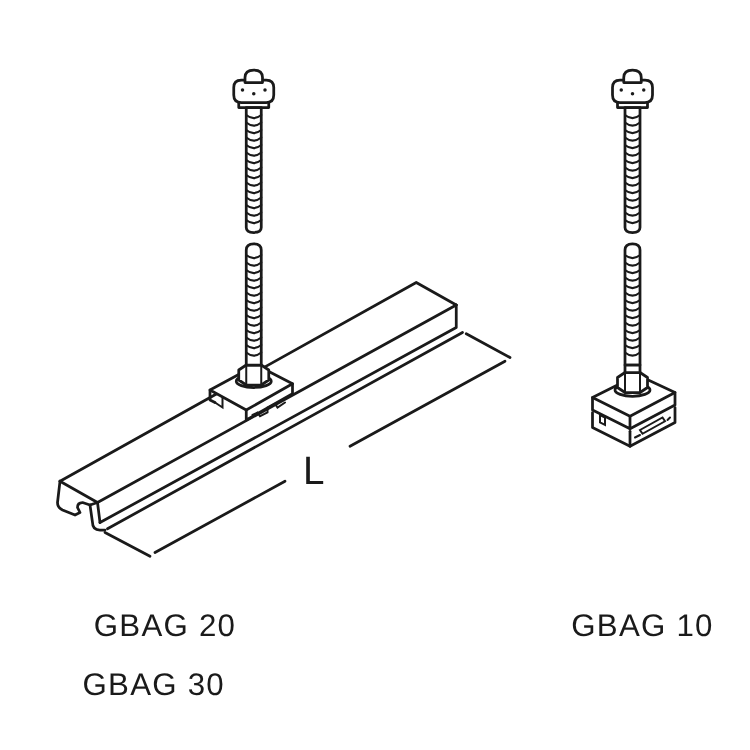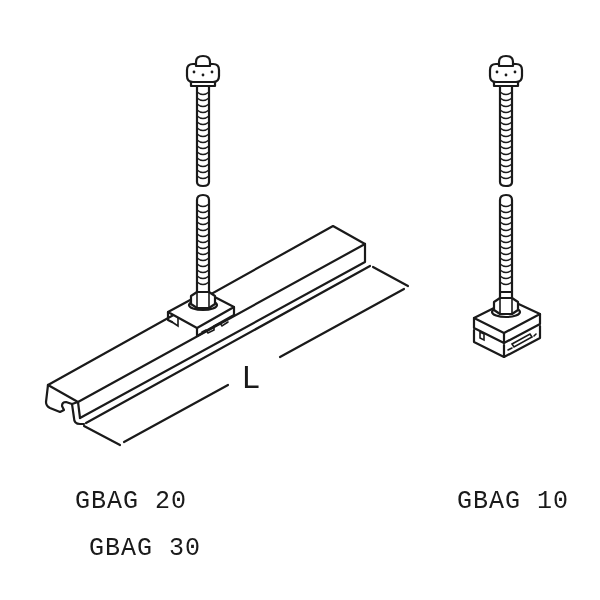--- a/index.html
+++ b/index.html
@@ -4,21 +4,21 @@
   <style>
     html, body { margin: 0; padding: 0; background: #ffffff; }
     body { width: 600px; height: 600px; position: relative; overflow: hidden; }
     #drawing { position: absolute; left: 0; top: 0; width: 600px; height: 600px; }
     .ln { stroke: #1a1a1a; stroke-width: 2.2; fill: none; stroke-linejoin: round; stroke-linecap: round; }
     .lnw { stroke: #1a1a1a; stroke-width: 2.2; fill: #ffffff; stroke-linejoin: round; stroke-linecap: round; }
     .thin { stroke: #1a1a1a; stroke-width: 1.6; fill: none; stroke-linecap: round; }
     .arrowhead { fill: #1a1a1a; stroke: none; }
     .label {
       position: absolute;
-      font-family: Liberation Mono, monospace;
+      font-family: Liberation Sans, sans-serif;
       font-size: 25px;
       letter-spacing: 1px;
       color: #1a1a1a;
       white-space: pre;
       line-height: 1;
     }
     .dim-label {
       position: absolute;
       font-family: "DejaVu Sans", sans-serif;
       font-size: 30px;
@@ -193,14 +193,14 @@
       <path class="lnw" d="M494,302 L494,310 L500,314 L512,314 L518,310 L518,302 L512,298 L500,298 Z"></path>
       <path class="thin" d="M500,298 L500,314 M512,298 L512,314"></path>
       <path class="lnw" d="M500,292 L512,292 L512,298 L500,298 Z"></path>
     </g>
   </g>
 </svg>
 
 <div class="dim-label" style="left:242px; top:363px;">L</div>
 
 <div class="label" style="left:75px; top:489px;">GBAG 20</div>
-<div class="label" style="left:89px; top:536px;">GBAG 30</div>
+<div class="label" style="left:66px; top:536px;">GBAG 30</div>
 <div class="label" style="left:424px; top:489px;margin-left:33px;">GBAG 10</div>
 
 </body></html>

